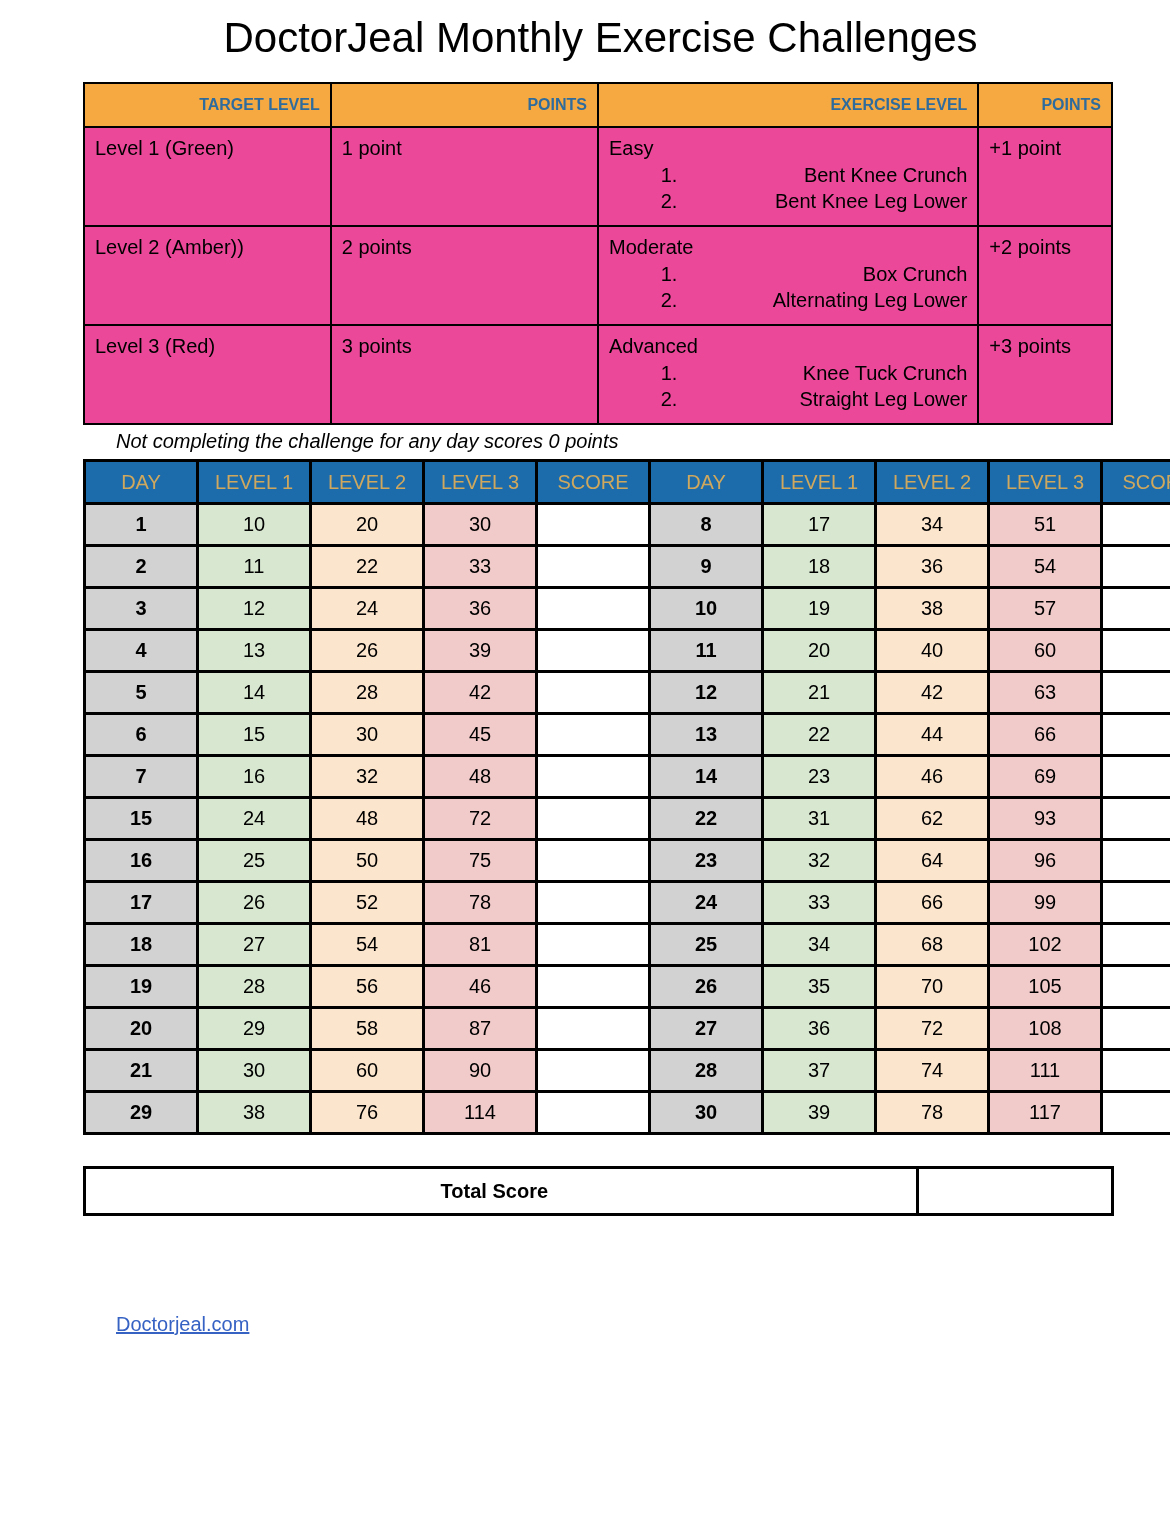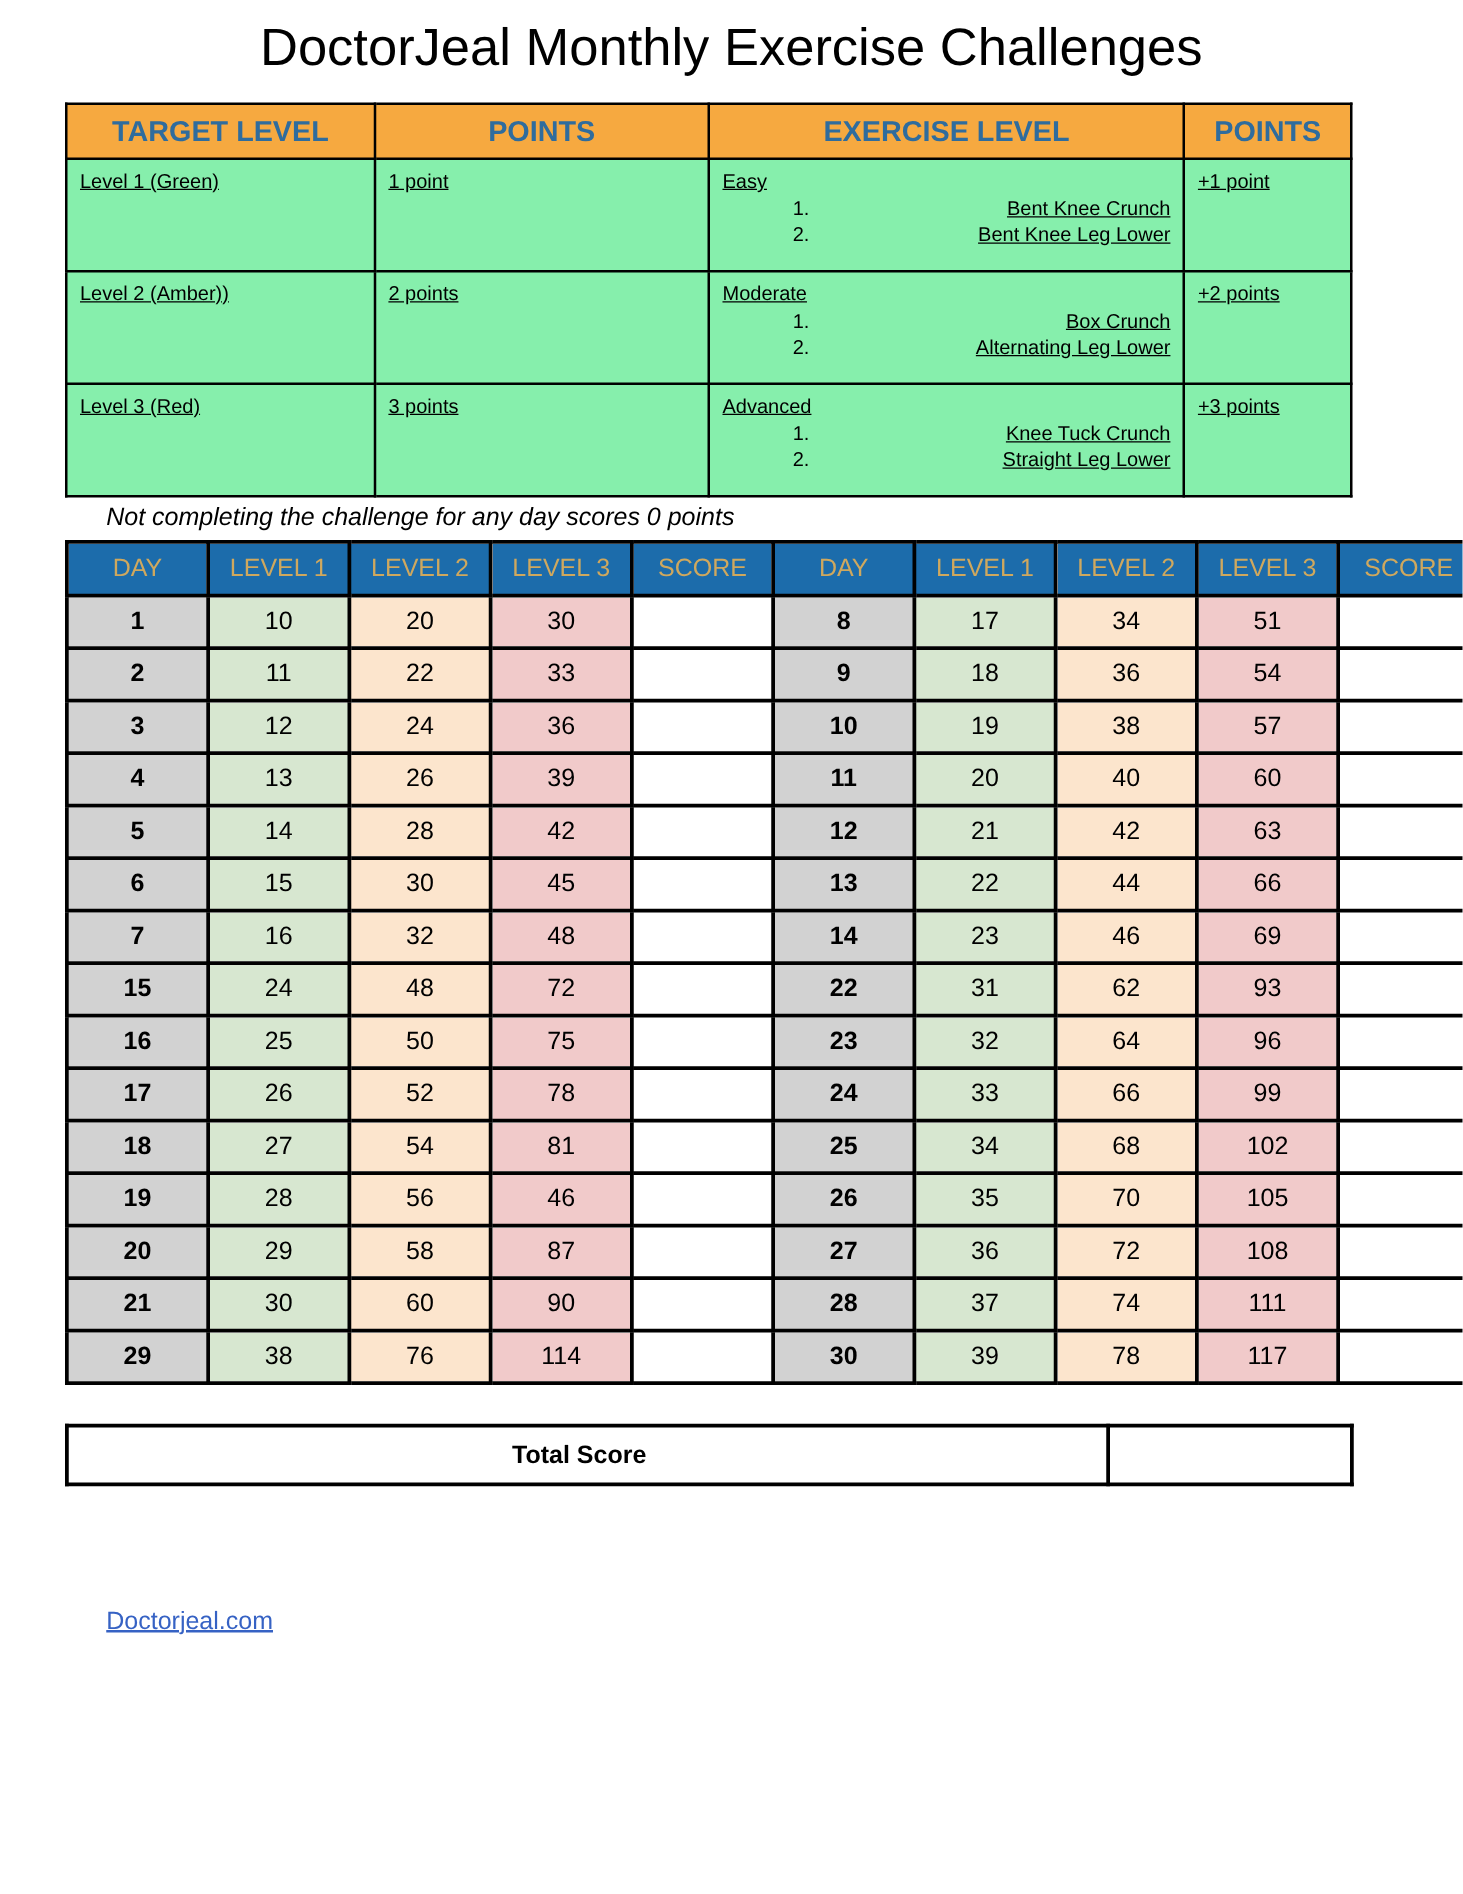--- a/index.html
+++ b/index.html
@@ -3,21 +3,21 @@
 <meta charset="utf-8">
 <style>
   * { box-sizing: border-box; }
   html, body { margin: 0; padding: 0; }
   body {
     width: 1170px; height: 1515px;
     background: #ffffff;
     font-family: "Liberation Sans", sans-serif;
     color: #000;
   }
-  .page { position: relative; width: 1170px; height: 1515px; overflow: hidden; }
+  .page { position: relative; width: 1170px; height: 1515px; overflow: hidden; padding-left: 31px; }
 
   .title {
     margin: 0; padding-top: 8px;
     text-align: center;
     font-size: 42px; font-weight: 400; line-height: 59px;
     color: #000;
   }
 
   
   .levels-table {
@@ -25,26 +25,26 @@
     width: 1030px; margin: 15px 0 0 52px;
   }
   .levels-table th, .levels-table td { border: 2px solid #000; }
   .levels-table col.c1 { width: 24%; }
   .levels-table col.c2 { width: 26%; }
   .levels-table col.c3 { width: 37%; }
   .levels-table col.c4 { width: 13%; }
   .levels-table th {
     background: var(--orange-header, #f6a940);
     color: var(--orange-header-text, #2f6c9d);
-    font-size: 23px; font-weight: 700;
-    text-align: center; padding: 6px 10px; height: 44px;
+    font-size: 16px; font-weight: 700;
+    text-align: right; padding: 6px 10px; height: 44px;
   }
   .levels-table td {
     vertical-align: top; padding: 9px 10px;
-    font-size: 16px; height: 90px; background: #86efac; text-decoration: underline;
+    font-size: 20px; height: 90px; background: #ec4899;
   }
   .levels-table ol { margin: 4px 0 0 0; padding-left: 74px; text-align: right; }
   .levels-table li { padding-left: 8px; margin-bottom: 3px; }
 
   .note {
     font-style: italic; font-size: 20px;
     margin: 5px 0 6px 85px;
   }
 
   

